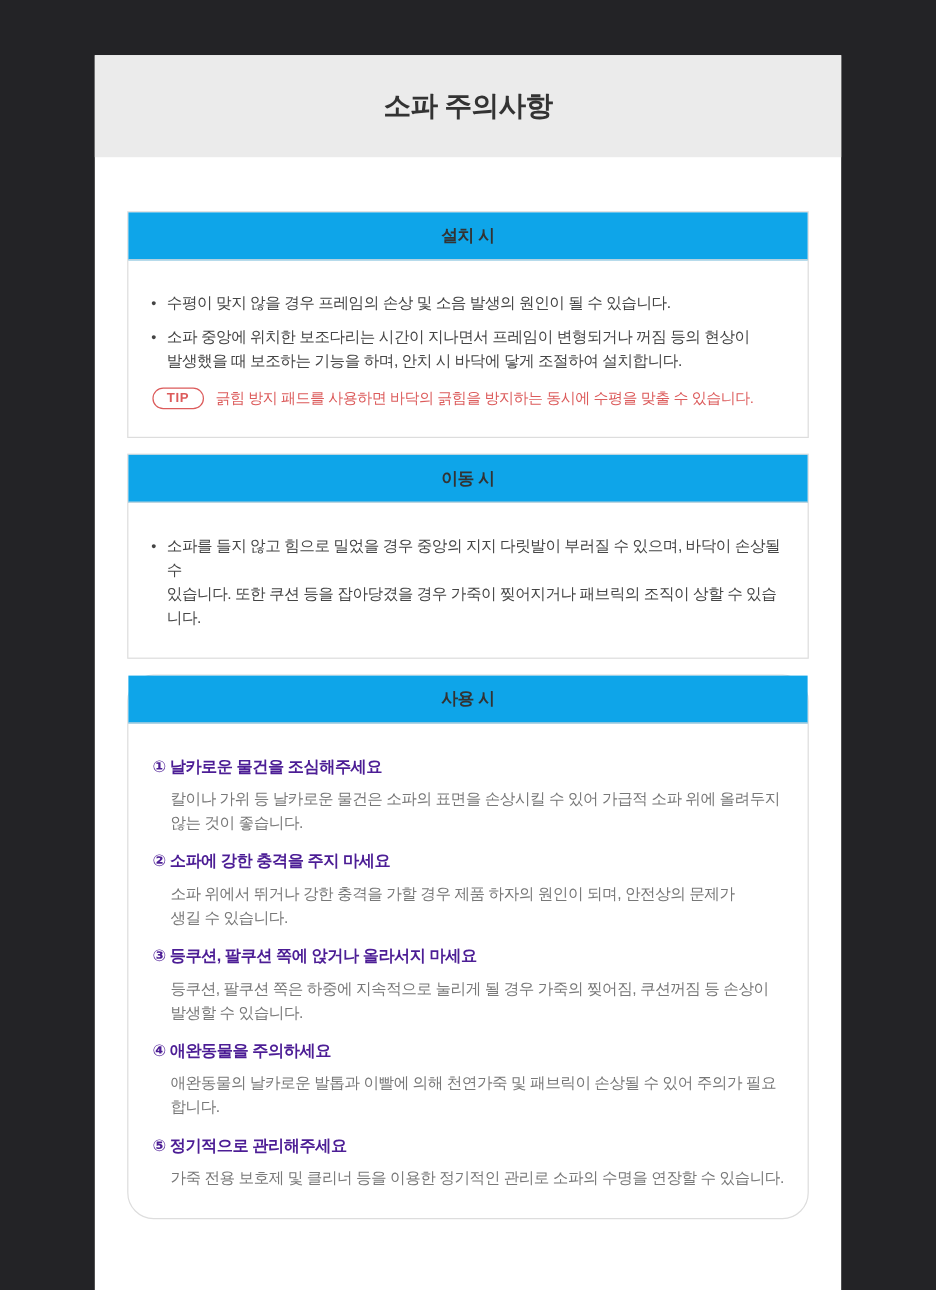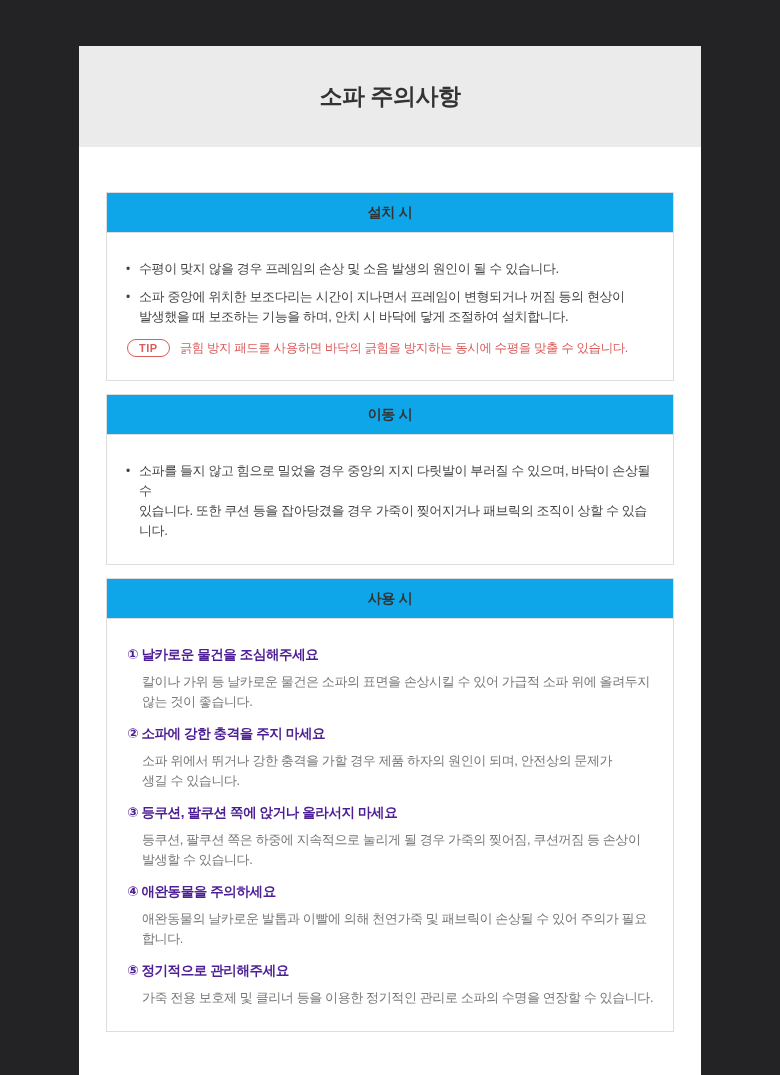--- a/index.html
+++ b/index.html
@@ -12,41 +12,41 @@
     min-height: 1075px;
     padding: 46px 0;
   }
   .card {
     width: 622px;
     margin: 0 auto;
     background: #ffffff;
     min-height: 983px;
   }
   .card-header {
-    height: 101px;
+    height: 85px;
     background: #ebebeb;
     display: flex;
     align-items: center;
     justify-content: center;
   }
   .card-header h1 {
     font-size: 23px;
     font-weight: 700;
     color: #333333;
     letter-spacing: -0.5px;
   }
   .card-body {
     padding: 45px 27px 48px;
   }
   .notice-section {
     border: 1px solid #dddddd;
     background: #ffffff;
     margin-bottom: 13px;
   }
-  .notice-section:last-child { margin-bottom: 16px; }
+  .notice-section:last-child { margin-bottom: 16px; border-radius: 22px; }
   .section-header {
     height: 40px;
     background: #0ea5e9;
     border-bottom: 1px solid #dddddd;
     display: flex;
     align-items: center;
     justify-content: center;
     font-size: 14px;
     font-weight: 700;
     color: #333333;

